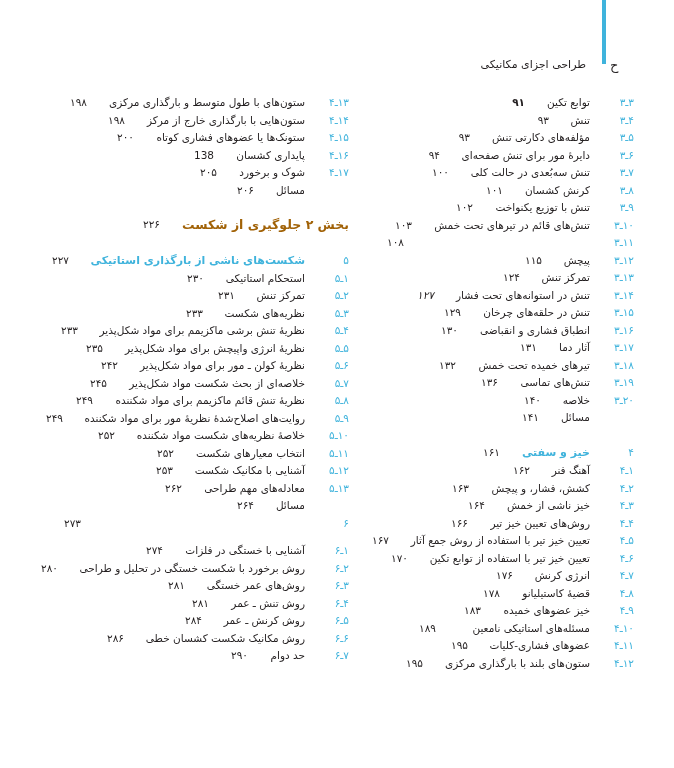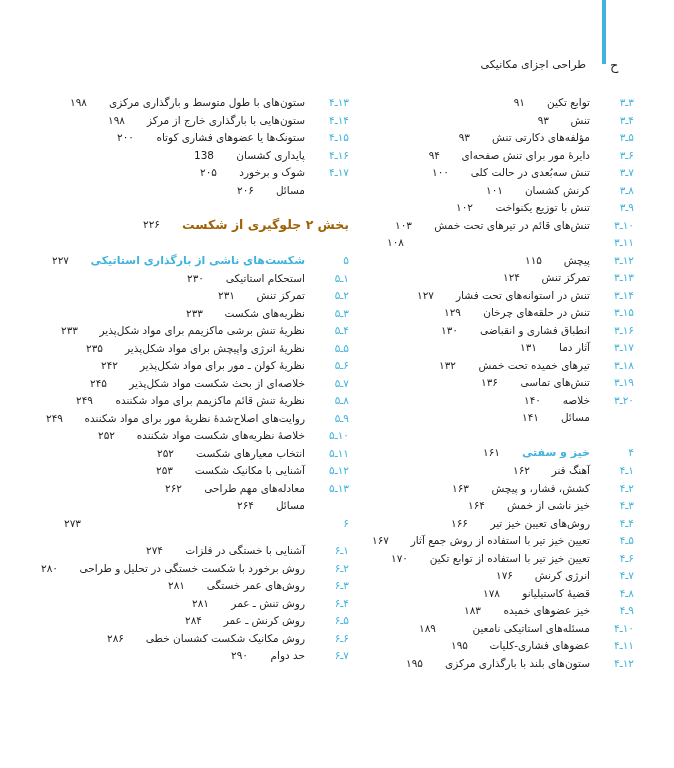--- a/index.html
+++ b/index.html
@@ -23,21 +23,21 @@
 <body>
 
 <div class="vbar"></div>
 <div class="pageno">ح</div>
 <div class="runhead">طراحی اجزای مکانیکی</div>
 
 <div class="col" id="rcol" style="right:40px; top:94px; width:280px; height:620px;">
     <div class="row" style="top: 0px; width: 100%;">
       <span class="num">۳ـ۳</span>
       <span class="ttl">توابع تکین</span>
-      <span class="pg" style="right: 109px;">۹۱</span>
+      <span class="pg" style="right: 109px; font-weight: bold;">۹۱</span>
     </div>
     <div class="row" style="top: 17.5px; width: 100%;">
       <span class="num">۴ـ۳</span>
       <span class="ttl">تنش</span>
       <span class="pg" style="right: 85px;">۹۳</span>
     </div>
     <div class="row" style="top: 35px; width: 100%;">
       <span class="num">۵ـ۳</span>
       <span class="ttl">مؤلفه‌های دکارتی تنش</span>
       <span class="pg" style="right: 164px;">۹۳</span>
@@ -77,21 +77,21 @@
       <span class="pg" style="right: 92px;">۱۱۵</span>
     </div>
     <div class="row" style="top: 175px; width: 100%;">
       <span class="num">۱۳ـ۳</span>
       <span class="ttl">تمرکز تنش</span>
       <span class="pg" style="right: 114px;">۱۲۴</span>
     </div>
     <div class="row" style="top: 192.5px; width: 100%;">
       <span class="num">۱۴ـ۳</span>
       <span class="ttl">تنش در استوانه‌های تحت فشار</span>
-      <span class="pg" style="right: 200px;">۱۲۷</span>
+      <span class="pg" style="right: 200px; font-style: italic;">۱۲۷</span>
     </div>
     <div class="row" style="top: 210px; width: 100%;">
       <span class="num">۱۵ـ۳</span>
       <span class="ttl">تنش در حلقه‌های چرخان</span>
       <span class="pg" style="right: 173px;">۱۲۹</span>
     </div>
     <div class="row" style="top: 227.5px; width: 100%;">
       <span class="num">۱۶ـ۳</span>
       <span class="ttl">انطباق فشاری و انقباضی</span>
       <span class="pg" style="right: 176px;">۱۳۰</span>

